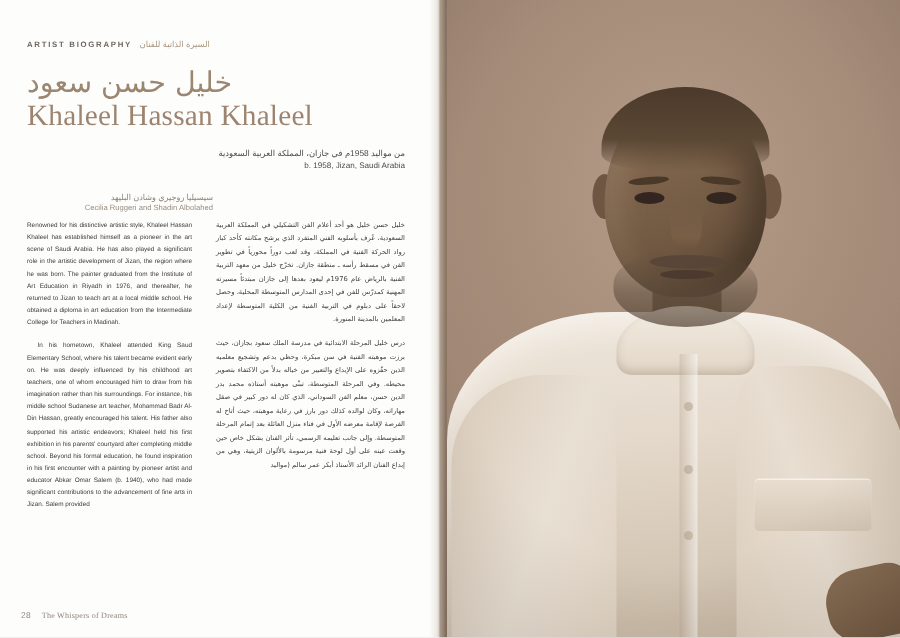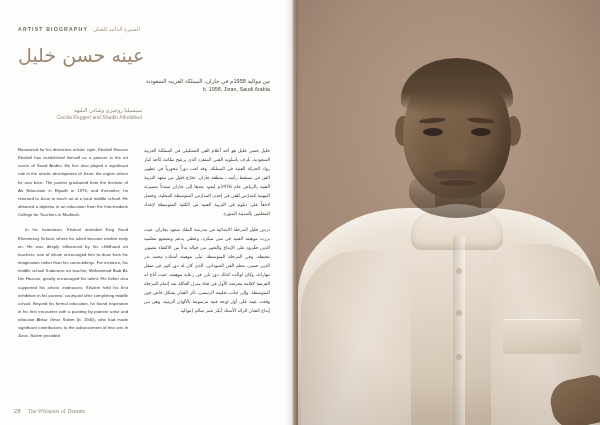--- a/index.html
+++ b/index.html
@@ -359,21 +359,22 @@
 
   <div class="left-page">
 
     <div class="content">
 
       <div class="eyebrow-row">
         <span class="eyebrow-en">ARTIST BIOGRAPHY</span>
         <span class="eyebrow-ar">السيرة الذاتية للفنان</span>
       </div>
 
-      <div class="name-ar">عينه حسن خليل</div>
+      <div class="name-ar">خليل حسن سعود</div>
+      <div class="name-en">Khaleel Hassan Khaleel</div>
 
       <div class="birth">
         <div class="birth-ar">من مواليد 1958م في جازان، المملكة العربية السعودية</div>
         <div class="birth-en">b. 1958, Jizan, Saudi Arabia</div>
       </div>
 
       <div class="authors">
         <div class="authors-ar">سيسيليا روجيري وشادن البليهد</div>
         <div class="authors-en">Cecilia Ruggeri and Shadin Albolahed</div>
       </div>

